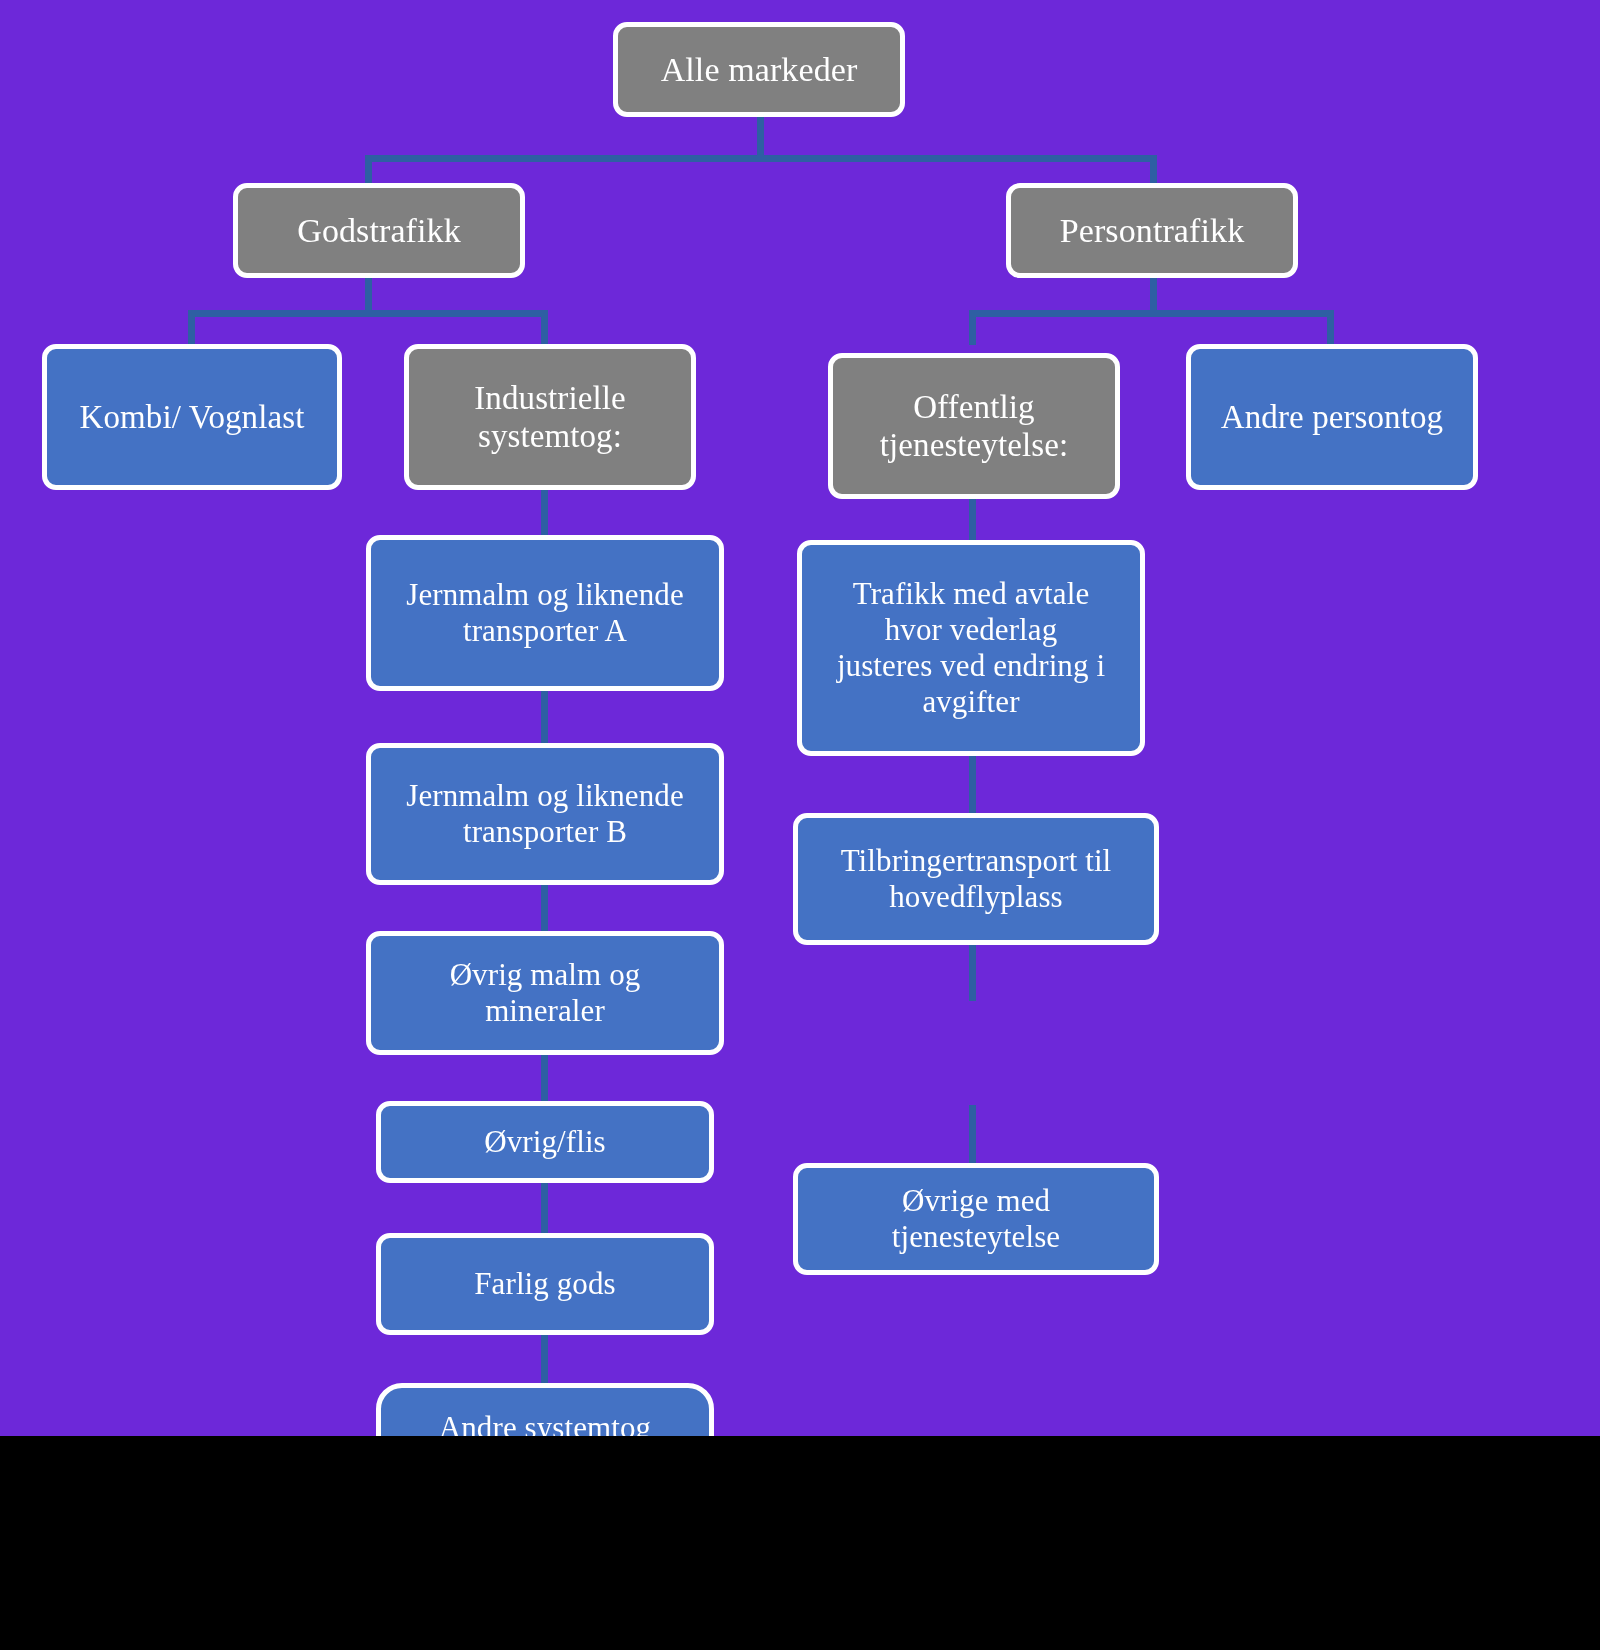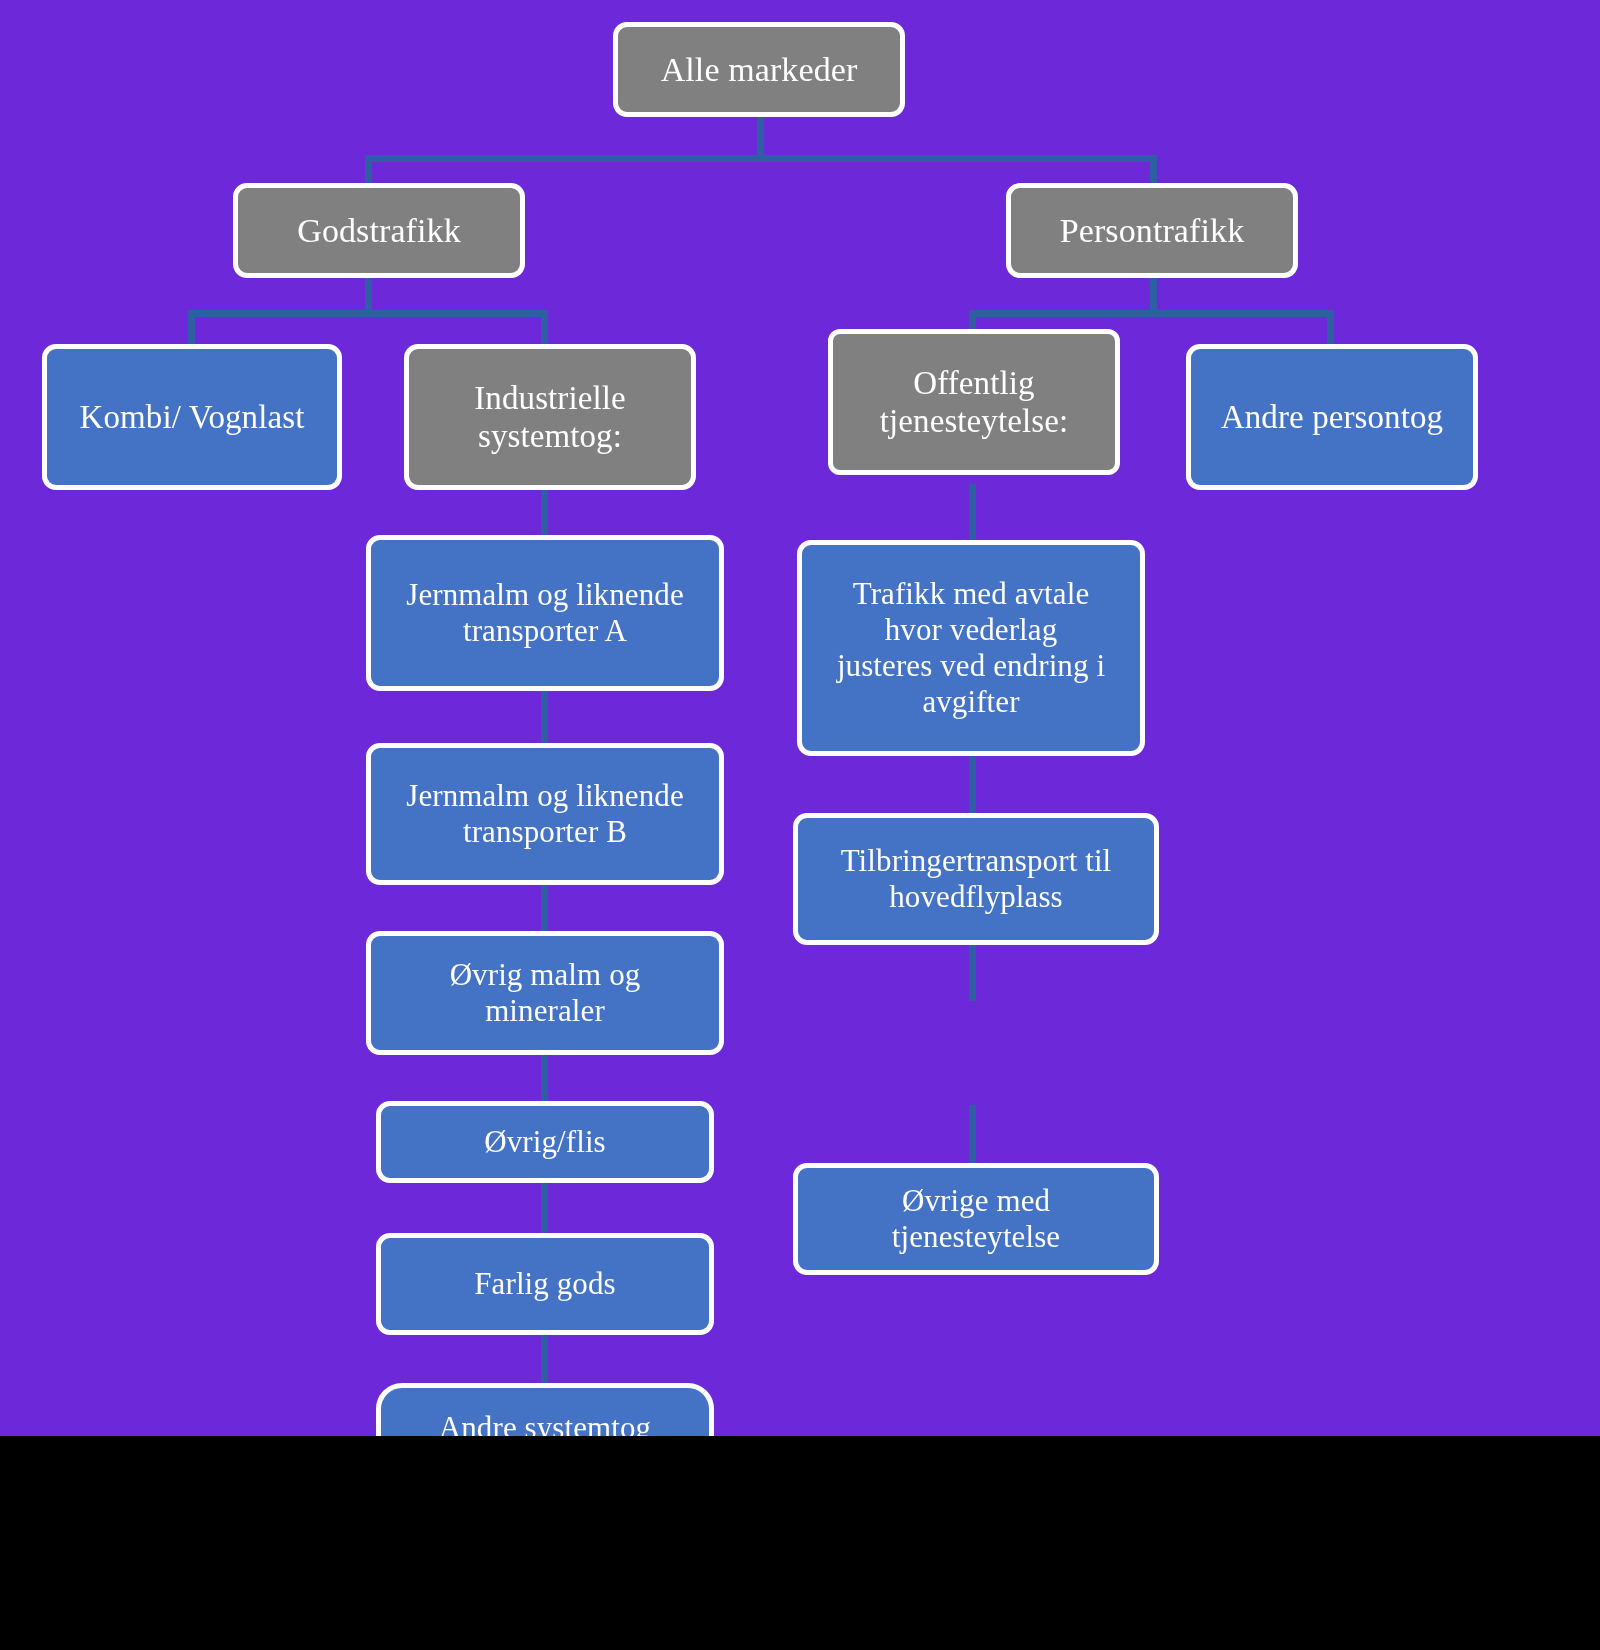--- a/index.html
+++ b/index.html
@@ -92,21 +92,21 @@
 
   <div class="node node-blue" style="left:42px; top:344px; width:300px; height:146px; font-size:33px;">
     <span class="label">Kombi/ Vognlast</span>
   </div>
 
   <div class="node node-gray" style="left:404px; top:344px; width:292px; height:146px; font-size:33px;">
     <span class="label">Industrielle
 systemtog:</span>
   </div>
 
-  <div class="node node-gray" style="left:828px; top:329px; width:292px; height:146px; font-size:33px;border-radius:12px;">
+  <div class="node node-gray" style="left:828px; top:353px; width:292px; height:146px; font-size:33px;">
     <span class="label">Offentlig
 tjenesteytelse:</span>
   </div>
 
   <div class="node node-blue" style="left:1186px; top:344px; width:292px; height:146px; font-size:33px;">
     <span class="label">Andre persontog</span>
   </div>
 
   <div class="node node-blue" style="left:366px; top:535px; width:358px; height:156px; font-size:31px;">
     <span class="label">Jernmalm og liknende

